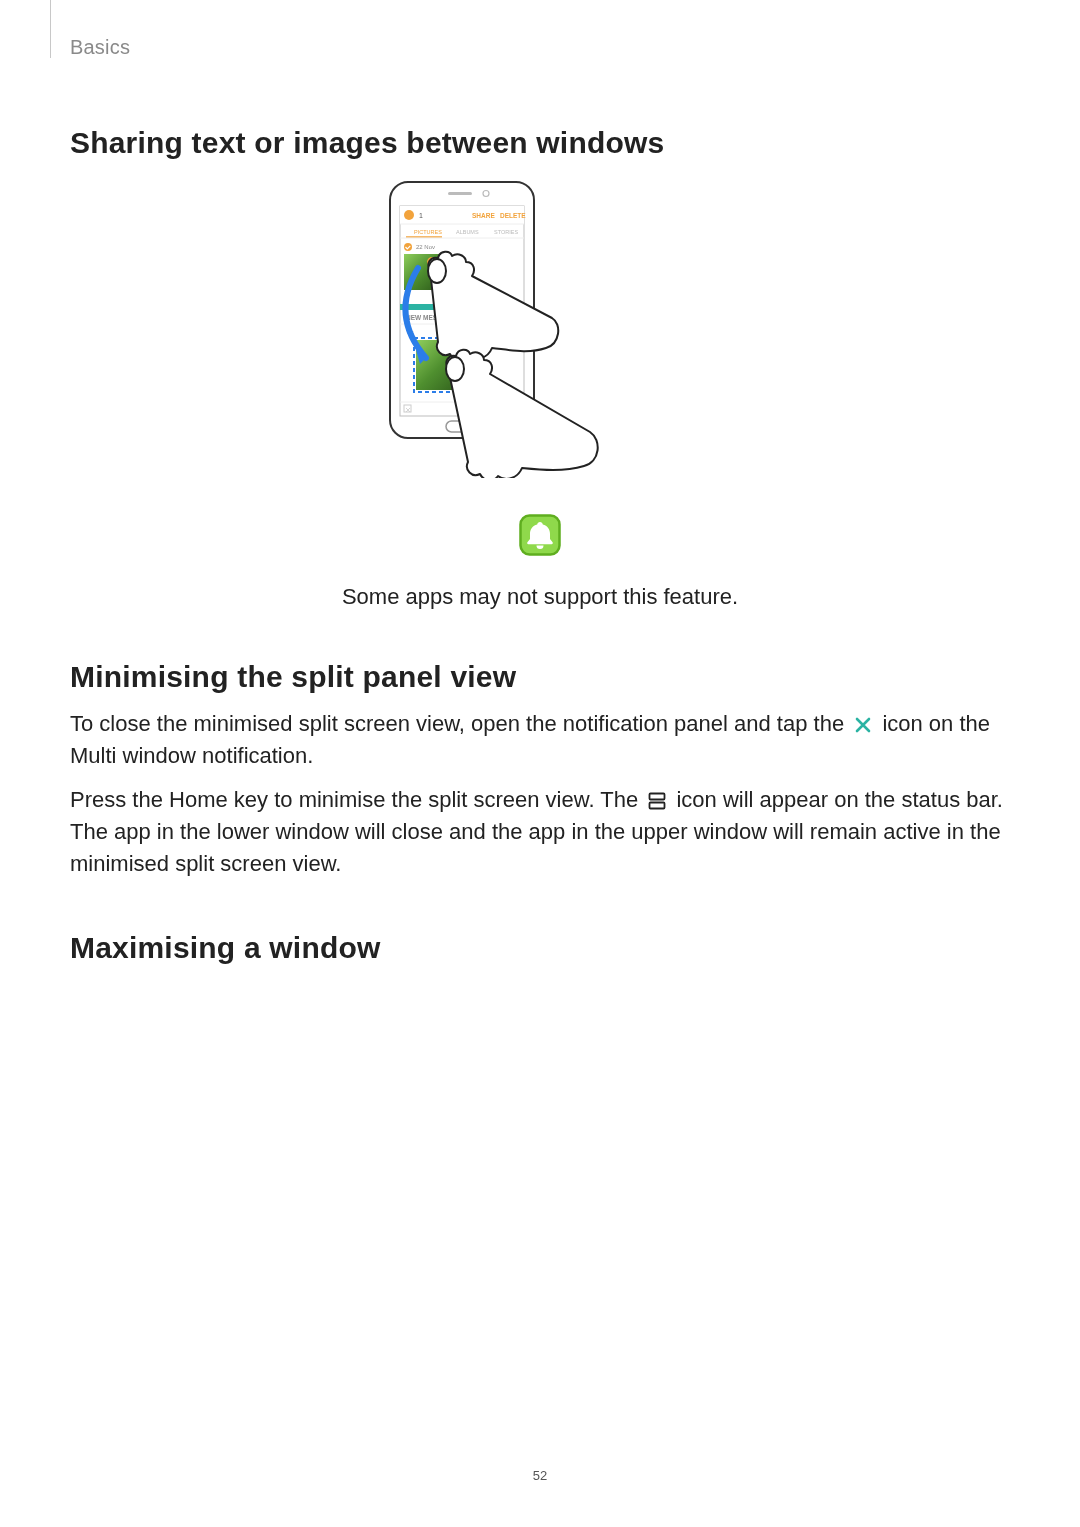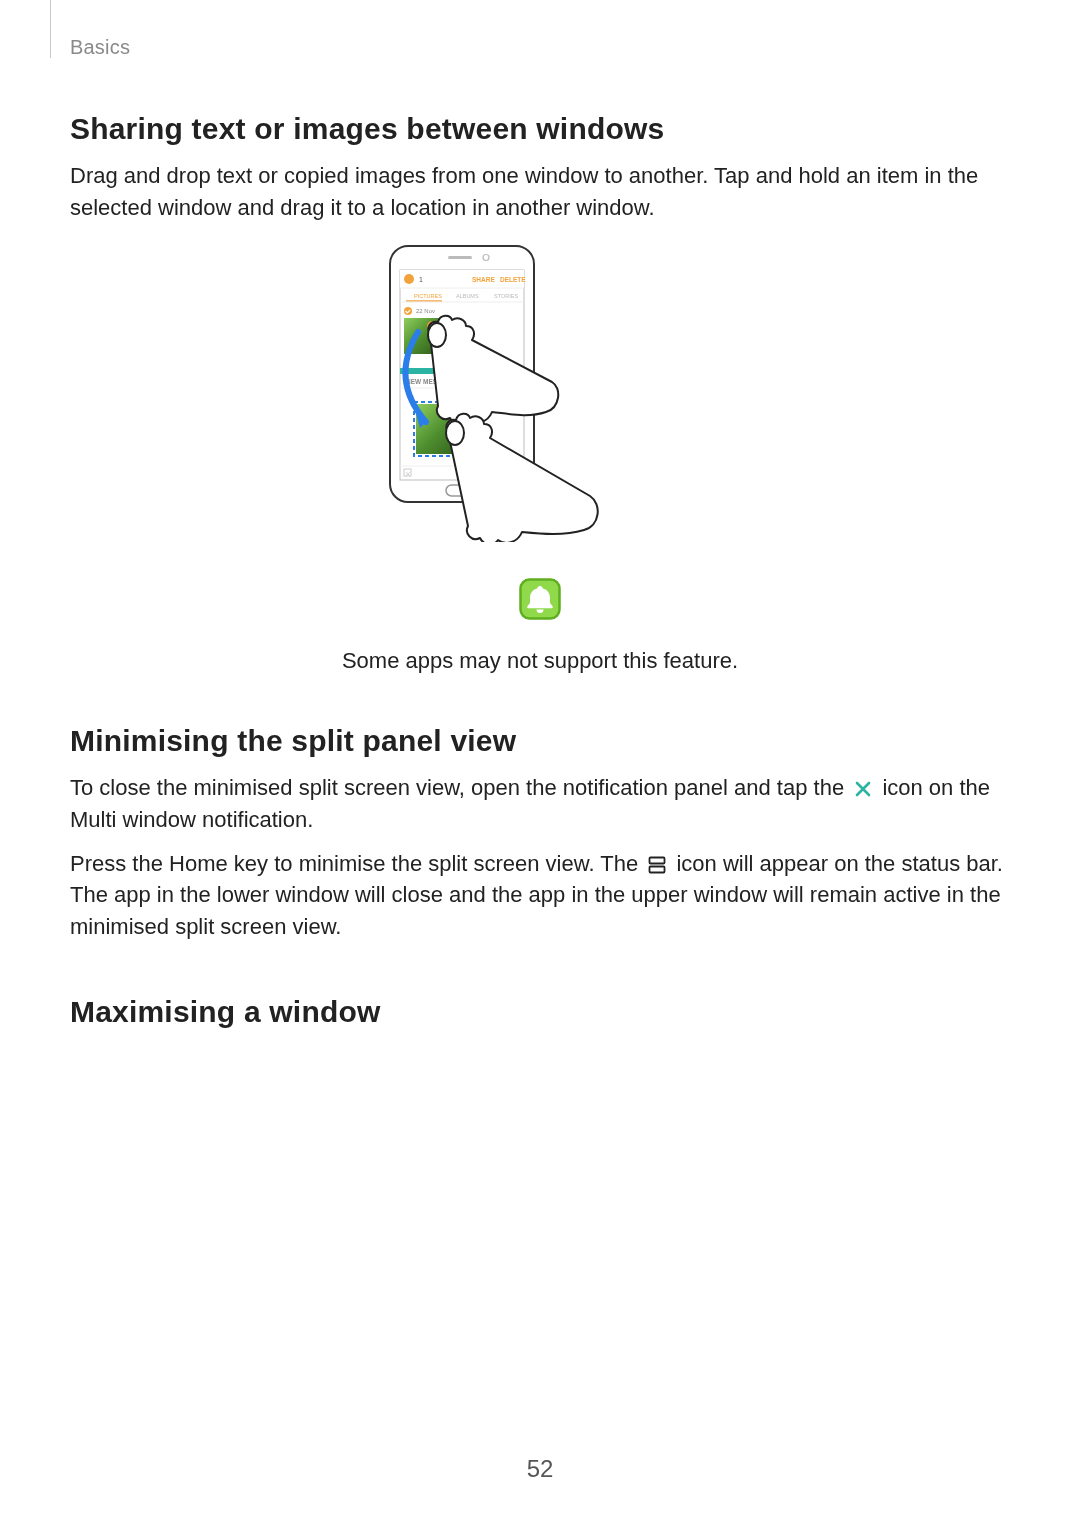--- a/index.html
+++ b/index.html
@@ -1,21 +1,21 @@
 <!DOCTYPE html>
 <html><head>
 <meta charset="utf-8">
 <style>
   * { box-sizing: border-box; margin: 0; padding: 0; }
   html, body { width: 1080px; height: 1527px; background: #fff; font-family: "Segoe UI", "Helvetica Neue", Arial, sans-serif; color: #1a1a1a; }
   .page {
     position: relative;
     width: 1080px;
     height: 1527px;
-    padding: 28px 70px 0 70px;
+    padding: 42px 70px 0 70px;
   }
   .header-rule {
     position: absolute;
     left: 50px; top: 0;
     width: 1px; height: 58px;
     background: #c8c8c8;
   }
   .breadcrumb {
     position: absolute;
     left: 70px; top: 36px;
@@ -52,35 +52,34 @@
     flex-direction: column;
   }
   .note-icon { width: 42px; height: 42px; flex: 0 0 auto; }
   .note-text { font-size: 22px; color: #222; }
   .inline-icon { display: inline-block; vertical-align: -3px; margin: 0 4px; }
   .spacer-lg { height: 40px; }
   .page-number {
     position: absolute;
     bottom: 44px; left: 0; right: 0;
     text-align: center;
-    font-size: 24px;
+    font-size: 13px;
     color: #555;
   }
 </style>
 </head>
 <body>
 
 <div class="page">
   <div class="header-rule"></div>
   <div class="breadcrumb">Basics</div>
 
   <div class="content">
 
     <h2 class="section">Sharing text or images between windows</h2>
-    <p class="body">Drag and drop text or copied images from one window to another. Tap and hold an item in the selected window and drag it to a location in another window.</p>
 
     <div class="illus-wrap">
       <svg class="illus" viewBox="0 0 340 300">
 
         <rect x="20" y="4" rx="18" ry="18" width="144" height="256" fill="#fff" stroke="#333" stroke-width="2"></rect>
         <rect x="30" y="28" width="124" height="210" fill="#fff" stroke="#bdbdbd" stroke-width="1"></rect>
 
         <rect x="78" y="14" width="24" height="3" rx="1.5" fill="#bbb"></rect>
         <circle cx="116" cy="15.5" r="3" fill="none" stroke="#bbb" stroke-width="1.2"></circle>
 

